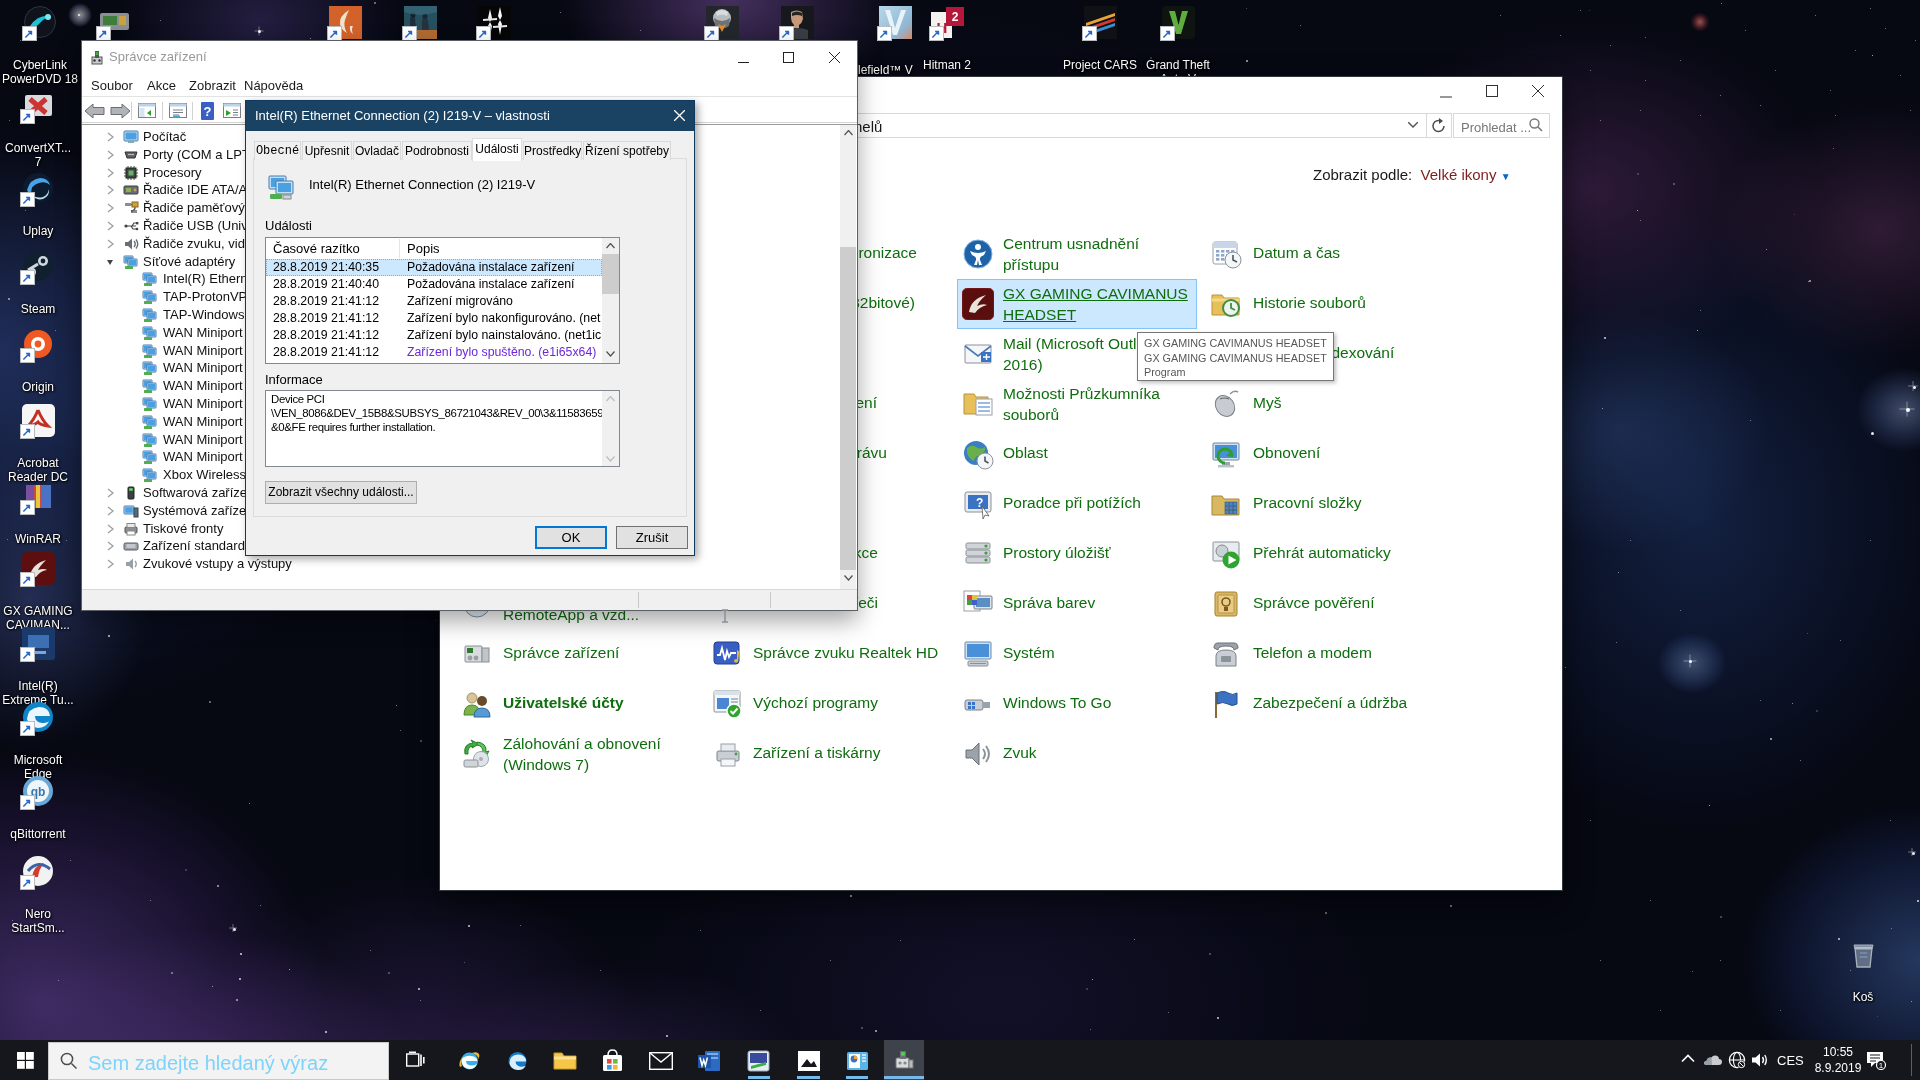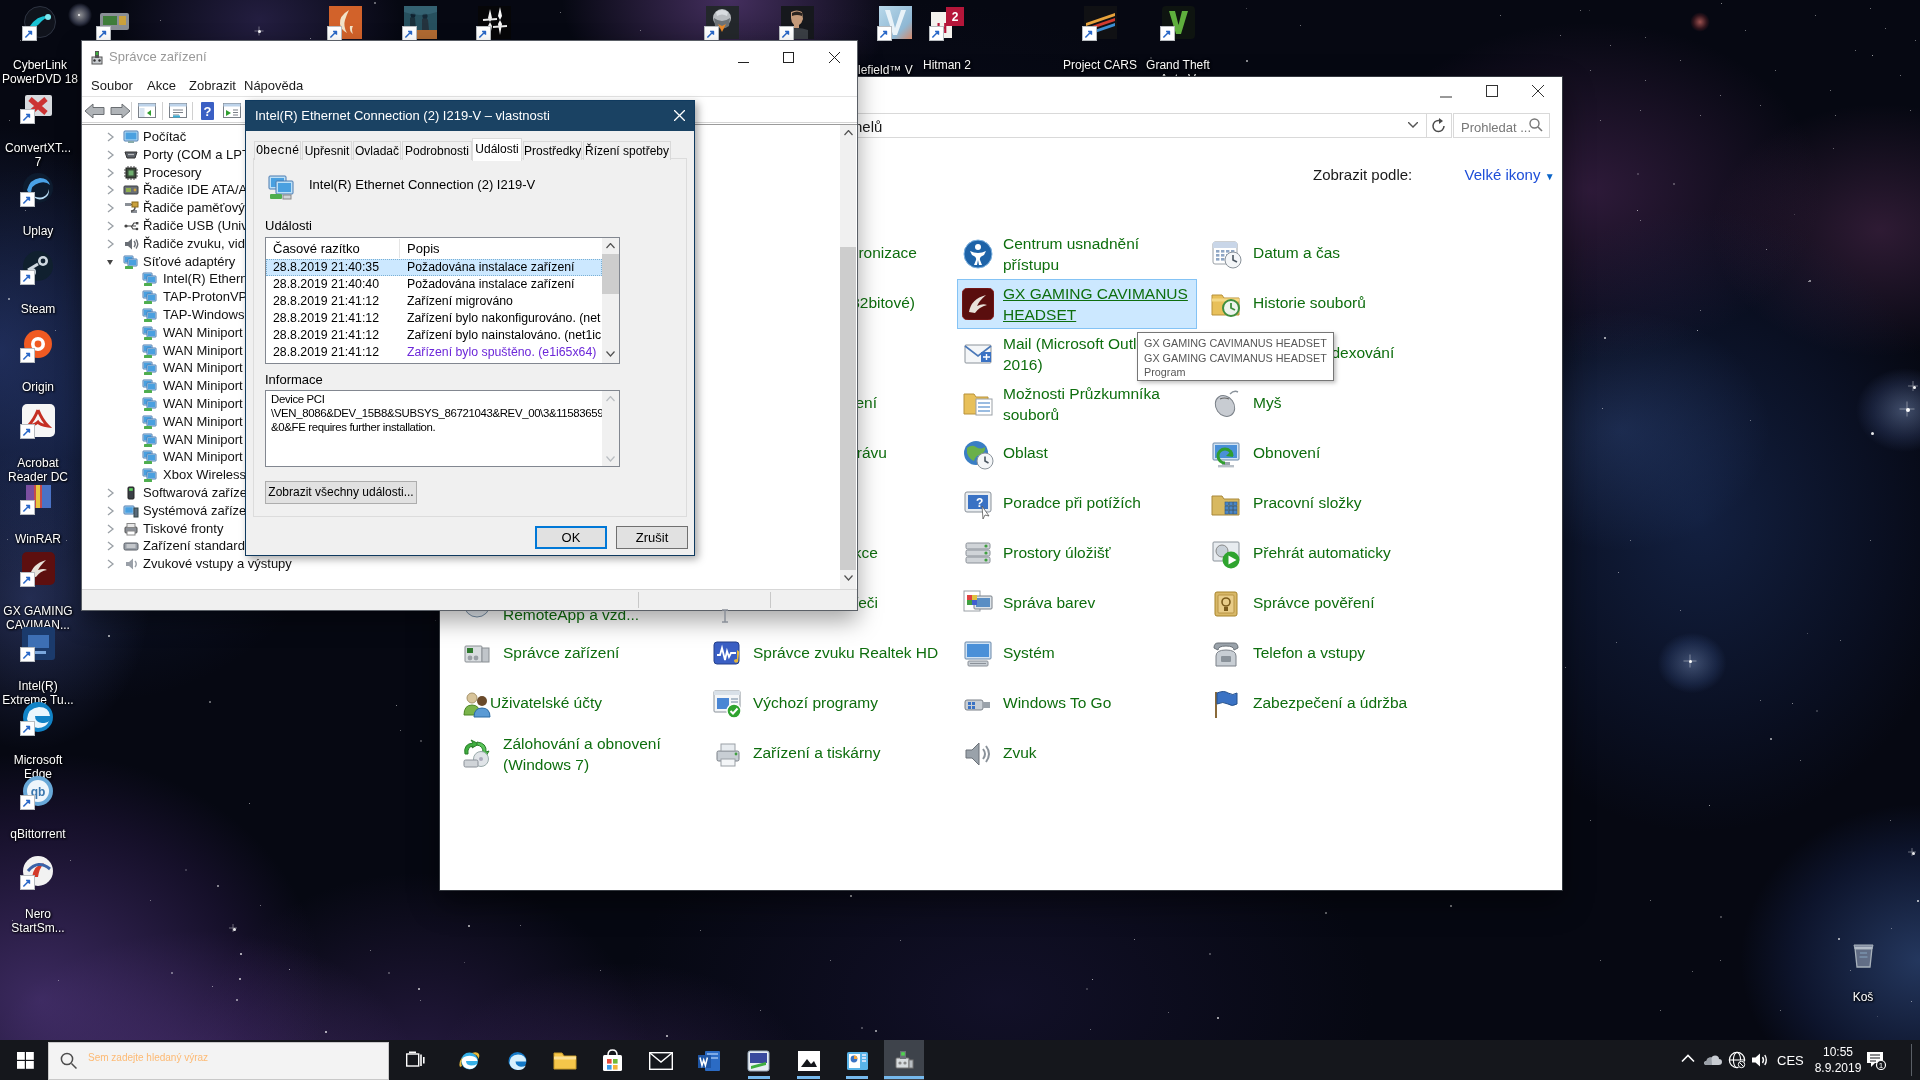--- a/index.html
+++ b/index.html
@@ -586,21 +586,21 @@
 <svg class="abs" style="left:991px;top:41px" width="16" height="16">
       <path d="M13 8 A5.5 5.5 0 1 1 8 2.5" stroke="#4a4a4a" stroke-width="1.5" fill="none"></path>
       <path d="M8 0 L12 3 L8 6 Z" fill="#4a4a4a"></path>
     </svg>
 <div class="abs" style="left:1013px;top:36px;width:97px;height:25px;border:1px solid #d9d9d9;background:#fff;"></div>
 <div class="abs" style="left:1021px;top:43px;font-size:13px;color:#777;">Prohledat ...</div>
 <svg class="abs" style="left:1089px;top:41px" width="14" height="14">
       <circle cx="5.5" cy="5.5" r="4.5" stroke="#777" stroke-width="1.4" fill="none"></circle>
       <path d="M9 9 L13 13" stroke="#777" stroke-width="1.6"></path>
     </svg>
-<div class="abs" style="left:873px;top:89px;font-size:15px;color:#1a1a1a;">Zobrazit podle:&nbsp; <span style="color:#1d4ed8;margin-left:44px;">Velké ikony</span> <span style="color:#0a64c8;font-size:10px;">▼</span></div>
+<div class="abs" style="left:873px;top:89px;font-size:15px;color:#1a1a1a;">Zobrazit podle:&nbsp; <span style="color:#7f1d1d;">Velké ikony</span> <span style="color:#0a64c8;font-size:10px;">▼</span></div>
 <div class="abs" style="left:517px;top:202px;width:240px;height:50px;background:#cce8ff;border:1px solid #84c3f5;"></div>
 <div class="cpico" style="left:522px;top:161px;"><svg width="32" height="32" viewBox="0 0 32 32">
         <circle cx="16" cy="16" r="14" fill="#1e63a8"></circle>
         <circle cx="16" cy="16" r="14" fill="none" stroke="#7db2e0" stroke-width="1"></circle>
         <circle cx="16" cy="9" r="3" fill="#fff"></circle>
         <path d="M8 13 Q16 17 24 13 L22 17 Q17 19 18 22 L20 27 L17 27 L16 22 L15 27 L12 27 L14 22 Q15 19 10 17 Z" fill="#fff"></path>
       </svg></div>
     <div class="ti ti2" style="left:563px;top:156px;">Centrum usnadnění<br>přístupu</div>
 <div class="cpico" style="left:770px;top:161px;"><svg width="32" height="32" viewBox="0 0 32 32">
         <rect x="3" y="4" width="24" height="22" rx="2" fill="#fff" stroke="#9aa0a6"></rect>
@@ -760,21 +760,21 @@
         <rect x="5" y="6" width="22" height="13" fill="#4a90d8"></rect>
         <rect x="6" y="23" width="20" height="5" rx="1" fill="#c8ced4" stroke="#8a9098"></rect>
         <path d="M8 25.5 L24 25.5" stroke="#8a9098" stroke-width="1"></path>
       </svg></div>
     <div class="ti" style="left:563px;top:567px;">Systém</div>
 <div class="cpico" style="left:770px;top:561px;"><svg width="32" height="32" viewBox="0 0 32 32">
         <path d="M6 28 L6 18 Q6 12 16 12 Q26 12 26 18 L26 28 Z" fill="#c8ced4" stroke="#7a8088"></path>
         <rect x="11" y="18" width="10" height="6" rx="1" fill="#8a929a"></rect>
         <path d="M4 10 Q4 5 8 5 L24 5 Q28 5 28 10 L24 12 Q24 8 16 8 Q8 8 8 12 Z" fill="#9aa2aa" stroke="#6a7178"></path>
       </svg></div>
-    <div class="ti" style="left:813px;top:567px;">Telefon a vstupy</div>
+    <div class="ti" style="left:813px;top:567px;">Telefon a modem</div>
 <div class="cpico" style="left:522px;top:611px;"><svg width="32" height="32" viewBox="0 0 32 32">
         <rect x="3" y="12" width="18" height="10" rx="2" fill="#c8ced4" stroke="#7a8088"></rect>
         <rect x="21" y="14" width="7" height="6" fill="#9aa2aa"></rect>
         <g>
           <rect x="6" y="14" width="3" height="3" fill="#3a72c4"></rect>
           <rect x="10" y="14" width="3" height="3" fill="#3a72c4"></rect>
           <rect x="6" y="18" width="3" height="3" fill="#3a72c4"></rect>
           <rect x="10" y="18" width="3" height="3" fill="#3a72c4"></rect>
         </g>
       </svg></div>
@@ -808,21 +808,21 @@
         <path d="M5 17 L8 17 L10 10 L13 22 L15 13 L17 19 L19 15 L24 15" stroke="#fff" stroke-width="1.8" fill="none"></path>
         <path d="M25 12 Q28 13 27 16 L26 24 Q23 26 22 23 Q22 21 25 21 Z" fill="#e8b83a"></path>
       </svg></div>
     <div class="ti" style="left:313px;top:567px;">Správce zvuku Realtek HD</div>
 <div class="cpico" style="left:21px;top:611px;"><svg width="32" height="32" viewBox="0 0 32 32">
         <circle cx="11" cy="10" r="5" fill="#d8c49a" stroke="#a8946a"></circle>
         <path d="M3 27 Q3 17 11 17 Q19 17 19 27 Z" fill="#7ab44a" stroke="#4a8424"></path>
         <circle cx="21" cy="13" r="5" fill="#6a4a2a"></circle>
         <path d="M13 29 Q13 20 21 20 Q29 20 29 29 Z" fill="#5a9ad4" stroke="#2a6aa4"></path>
       </svg></div>
-    <div class="ti" style="left:50px;top:617px;">Uživatelské účty</div>
+    <div class="ti" style="left:63px;top:617px;font-weight:bold;">Uživatelské účty</div>
 <div class="cpico" style="left:272px;top:611px;"><svg width="32" height="32" viewBox="0 0 32 32">
         <rect x="2" y="3" width="26" height="21" rx="1" fill="#f4f6f8" stroke="#8a929a"></rect>
         <rect x="2" y="3" width="26" height="4" fill="#d8e0e8"></rect>
         <rect x="5" y="10" width="12" height="11" fill="#4a86d4"></rect>
         <path d="M19 11 L26 11 M19 14 L26 14 M19 17 L26 17" stroke="#9ab" stroke-width="1.4"></path>
         <circle cx="22" cy="23" r="7" fill="#2fa42f" stroke="#fff" stroke-width="1.4"></circle>
         <path d="M18.5 23 L21 25.5 L25.5 20.5" stroke="#fff" stroke-width="2" fill="none"></path>
       </svg></div>
     <div class="ti" style="left:313px;top:617px;">Výchozí programy</div>
 <div class="cpico" style="left:21px;top:661px;"><svg width="32" height="32" viewBox="0 0 32 32">
@@ -1198,21 +1198,21 @@
       <rect x="0" y="0" width="7.8" height="7.8" fill="#fff"></rect>
       <rect x="9" y="0" width="7.8" height="7.8" fill="#fff"></rect>
       <rect x="0" y="9" width="7.8" height="7.8" fill="#fff"></rect>
       <rect x="9" y="9" width="7.8" height="7.8" fill="#fff"></rect>
     </svg>
 <div class="abs" style="left:48px;top:2px;width:341px;height:38px;background:#f3f3f3;border:1px solid #c8c8c8;"></div>
 <svg class="abs" style="left:60px;top:12px" width="18" height="18">
       <circle cx="7" cy="7" r="5.6" stroke="#4c4c4c" stroke-width="1.5" fill="none"></circle>
       <path d="M11.5 11.5 L16.5 16.5" stroke="#4c4c4c" stroke-width="1.5"></path>
     </svg>
-<div class="abs" style="left:88px;top:12px;font-size:10px;color:#fdba74;">Sem zadejte hledaný výraz</div>
+<div class="abs" style="left:88px;top:12px;font-size:20px;color:#7dd3fc;">Sem zadejte hledaný výraz</div>
 <svg class="abs" style="left:406px;top:11px" width="19" height="18">
       <rect x="0.7" y="3" width="12" height="12" fill="none" stroke="#fff" stroke-width="1.4"></rect>
       <path d="M15 3.5 L15 15 M17.8 6 L17.8 12.5" stroke="#fff" stroke-width="1.6"></path>
       <rect x="3" y="0.5" width="7" height="1.6" fill="#fff"></rect>
     </svg>
 <svg class="abs" style="left:458px;top:10px" width="23" height="22">
       <circle cx="11.5" cy="11" r="8.5" fill="#35b1e8"></circle>
       <path d="M3.5 11 Q4 6 11.5 5.8 Q19 6 19.5 11 L8 11 Q8 15 13 15.5 Q17 15.5 19 14 Q17 19 11.5 19 Q4.5 18.5 3.5 11 Z" fill="#fff"></path>
       <path d="M2 17 Q0 12 5 7 Q2 13 4 16 Z M14 3 Q19 1 21 4 Q22 6 20.5 9 Q20 5 14 3 Z" fill="#e8b93a"></path>
     </svg>

